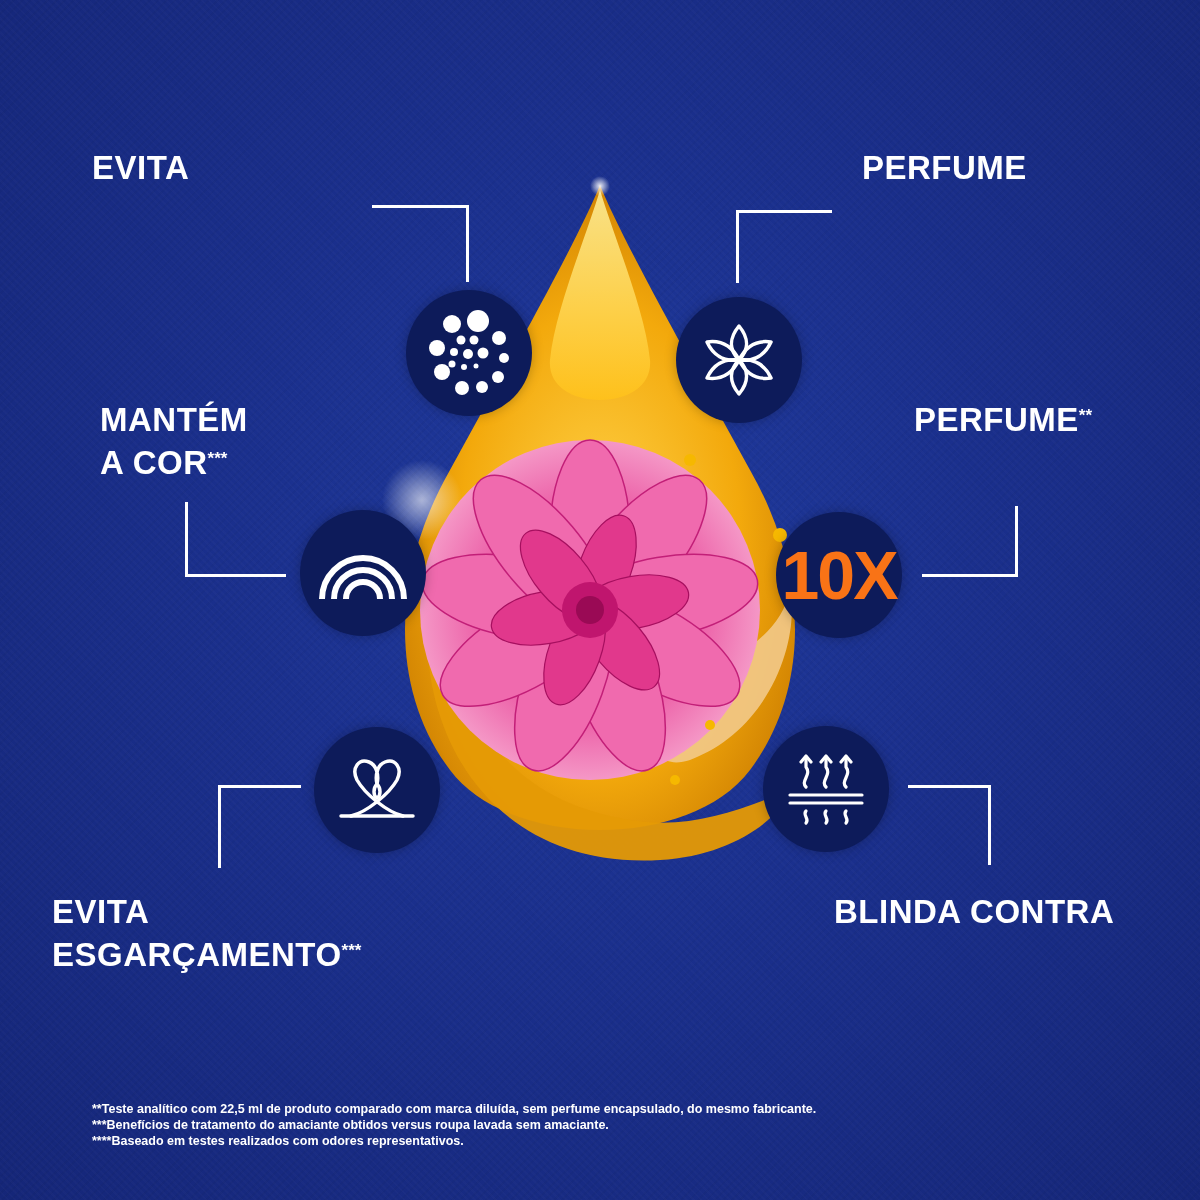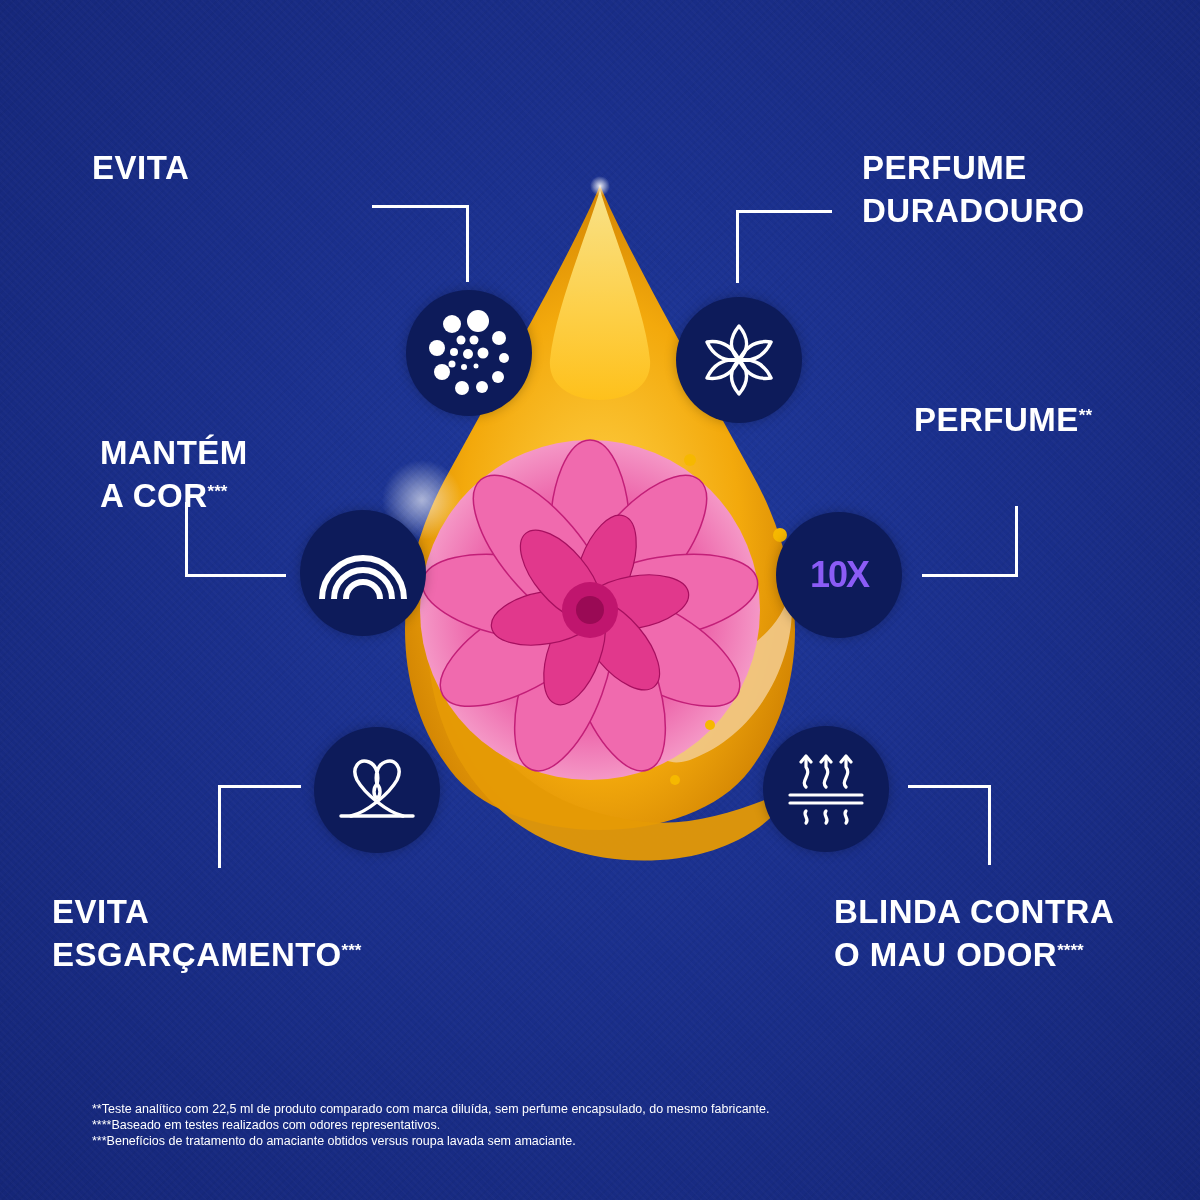--- a/index.html
+++ b/index.html
@@ -22,24 +22,24 @@
   }
   .label .line { display:block; }
   .label sup { font-size:17px; vertical-align:top; position:relative; top:-4px; letter-spacing:0; }
   .bracket { position:absolute; border-color:#fff; border-style:solid; border-width:0; }
   .icon-circle {
     position:absolute; width:126px; height:126px; border-radius:50%;
     background:#0d1b5a; display:flex; align-items:center; justify-content:center;
     box-shadow: 0 0 12px rgba(0,0,0,0.25);
   }
   .icon-circle svg { display:block; }
-  .tenx { font-weight:700; font-size:36px; letter-spacing:-2px; color:#8b5cf6; }
+  .tenx { font-weight:700; font-size:68px; letter-spacing:-2px; color:#f97316; }
   .drop { position:absolute; left:360px; top:170px; }
   .footnotes {
-    position:absolute; left:92px; top:1101px; font-size:12.5px; line-height:16px; font-weight:400;
+    position:absolute; left:92px; top:1101px; font-size:12.5px; line-height:16px; font-weight:700;
   }
   .footnotes div { white-space:nowrap; }
 </style>
 </head>
 <body>
 
 <div class="texture"></div>
 
 <svg class="drop" width="480" height="770" viewBox="0 0 480 770">
   <defs>
@@ -125,35 +125,34 @@
     <circle cx="42" cy="44" r="5"></circle>
       <circle cx="57" cy="43" r="5.5"></circle>
       <circle cx="26" cy="54" r="3.5"></circle>
     <circle cx="38" cy="57" r="3"></circle>
       <circle cx="50" cy="56" r="2.5"></circle>
   </svg>
 </div>
 
 <div class="label" style="left:862px; top:146px;">
   <span class="line">PERFUME</span>
-  <span class="line"><span>DURADOURO</span><sup></sup></span>
 </div>
 <div class="bracket" style="left:736px; top:210px; width:93px; height:70px; border-top-width:3px; border-left-width:3px;"></div>
 <div class="icon-circle" style="left:676px; top:297px;">
   <svg width="80" height="80" viewBox="0 0 80 80" fill="none" stroke="#fff" stroke-width="3.5" stroke-linejoin="round">
     <path d="M40 6 C 50 18, 50 30, 40 40 C 30 30, 30 18, 40 6 Z"></path>
     <path d="M40 74 C 50 62, 50 50, 40 40 C 30 50, 30 62, 40 74 Z"></path>
     <path d="M8 22 C 22 20, 33 26, 40 40 C 25 42, 14 35, 8 22 Z"></path>
     <path d="M72 22 C 58 20, 47 26, 40 40 C 55 42, 66 35, 72 22 Z"></path>
     <path d="M8 58 C 22 60, 33 54, 40 40 C 25 38, 14 45, 8 58 Z"></path>
     <path d="M72 58 C 58 60, 47 54, 40 40 C 55 38, 66 45, 72 58 Z"></path>
   </svg>
 </div>
 
-<div class="label" style="left:100px; top:398px;margin-top:33px;">
+<div class="label" style="left:100px; top:398px;">
   <span class="line">MANTÉM</span>
   <span class="line"><span>A COR</span><sup>***</sup></span>
 </div>
 <div class="bracket" style="left:185px; top:502px; width:98px; height:72px; border-left-width:3px; border-bottom-width:3px;"></div>
 <div class="icon-circle" style="left:300px; top:510px;">
   <svg width="90" height="60" viewBox="0 0 90 60" fill="none" stroke="#fff" stroke-width="6">
     <path d="M4 56 A41 41 0 0 1 86 56"></path>
     <path d="M16 56 A29 29 0 0 1 74 56"></path>
     <path d="M28 56 A17 17 0 0 1 62 56"></path>
   </svg>
@@ -191,20 +190,19 @@
     <path d="M4 44 L76 44"></path>
       <path d="M4 52 L76 52"></path>
     <path d="M20 60 C 16 64, 24 68, 20 72"></path>
     <path d="M40 60 C 36 64, 44 68, 40 72"></path>
     <path d="M60 60 C 56 64, 64 68, 60 72"></path>
   </svg>
 </div>
 <div class="bracket" style="left:908px; top:785px; width:80px; height:77px; border-top-width:3px; border-right-width:3px;"></div>
 <div class="label" style="left:834px; top:890px;">
   <span class="line">BLINDA CONTRA</span>
-  <span class="line"><span>O MAU ODOR</span><sup>****</sup></span>
 </div>
 
 <div class="footnotes">
   <div>**Teste analítico com 22,5 ml de produto comparado com marca diluída, sem perfume encapsulado, do mesmo fabricante.</div>
+  <div>***Benefícios de tratamento do amaciante obtidos versus roupa lavada sem amaciante.</div>
   <div>****Baseado em testes realizados com odores representativos.</div>
-  <div>***Benefícios de tratamento do amaciante obtidos versus roupa lavada sem amaciante.</div>
 </div>
 
 </body></html>

